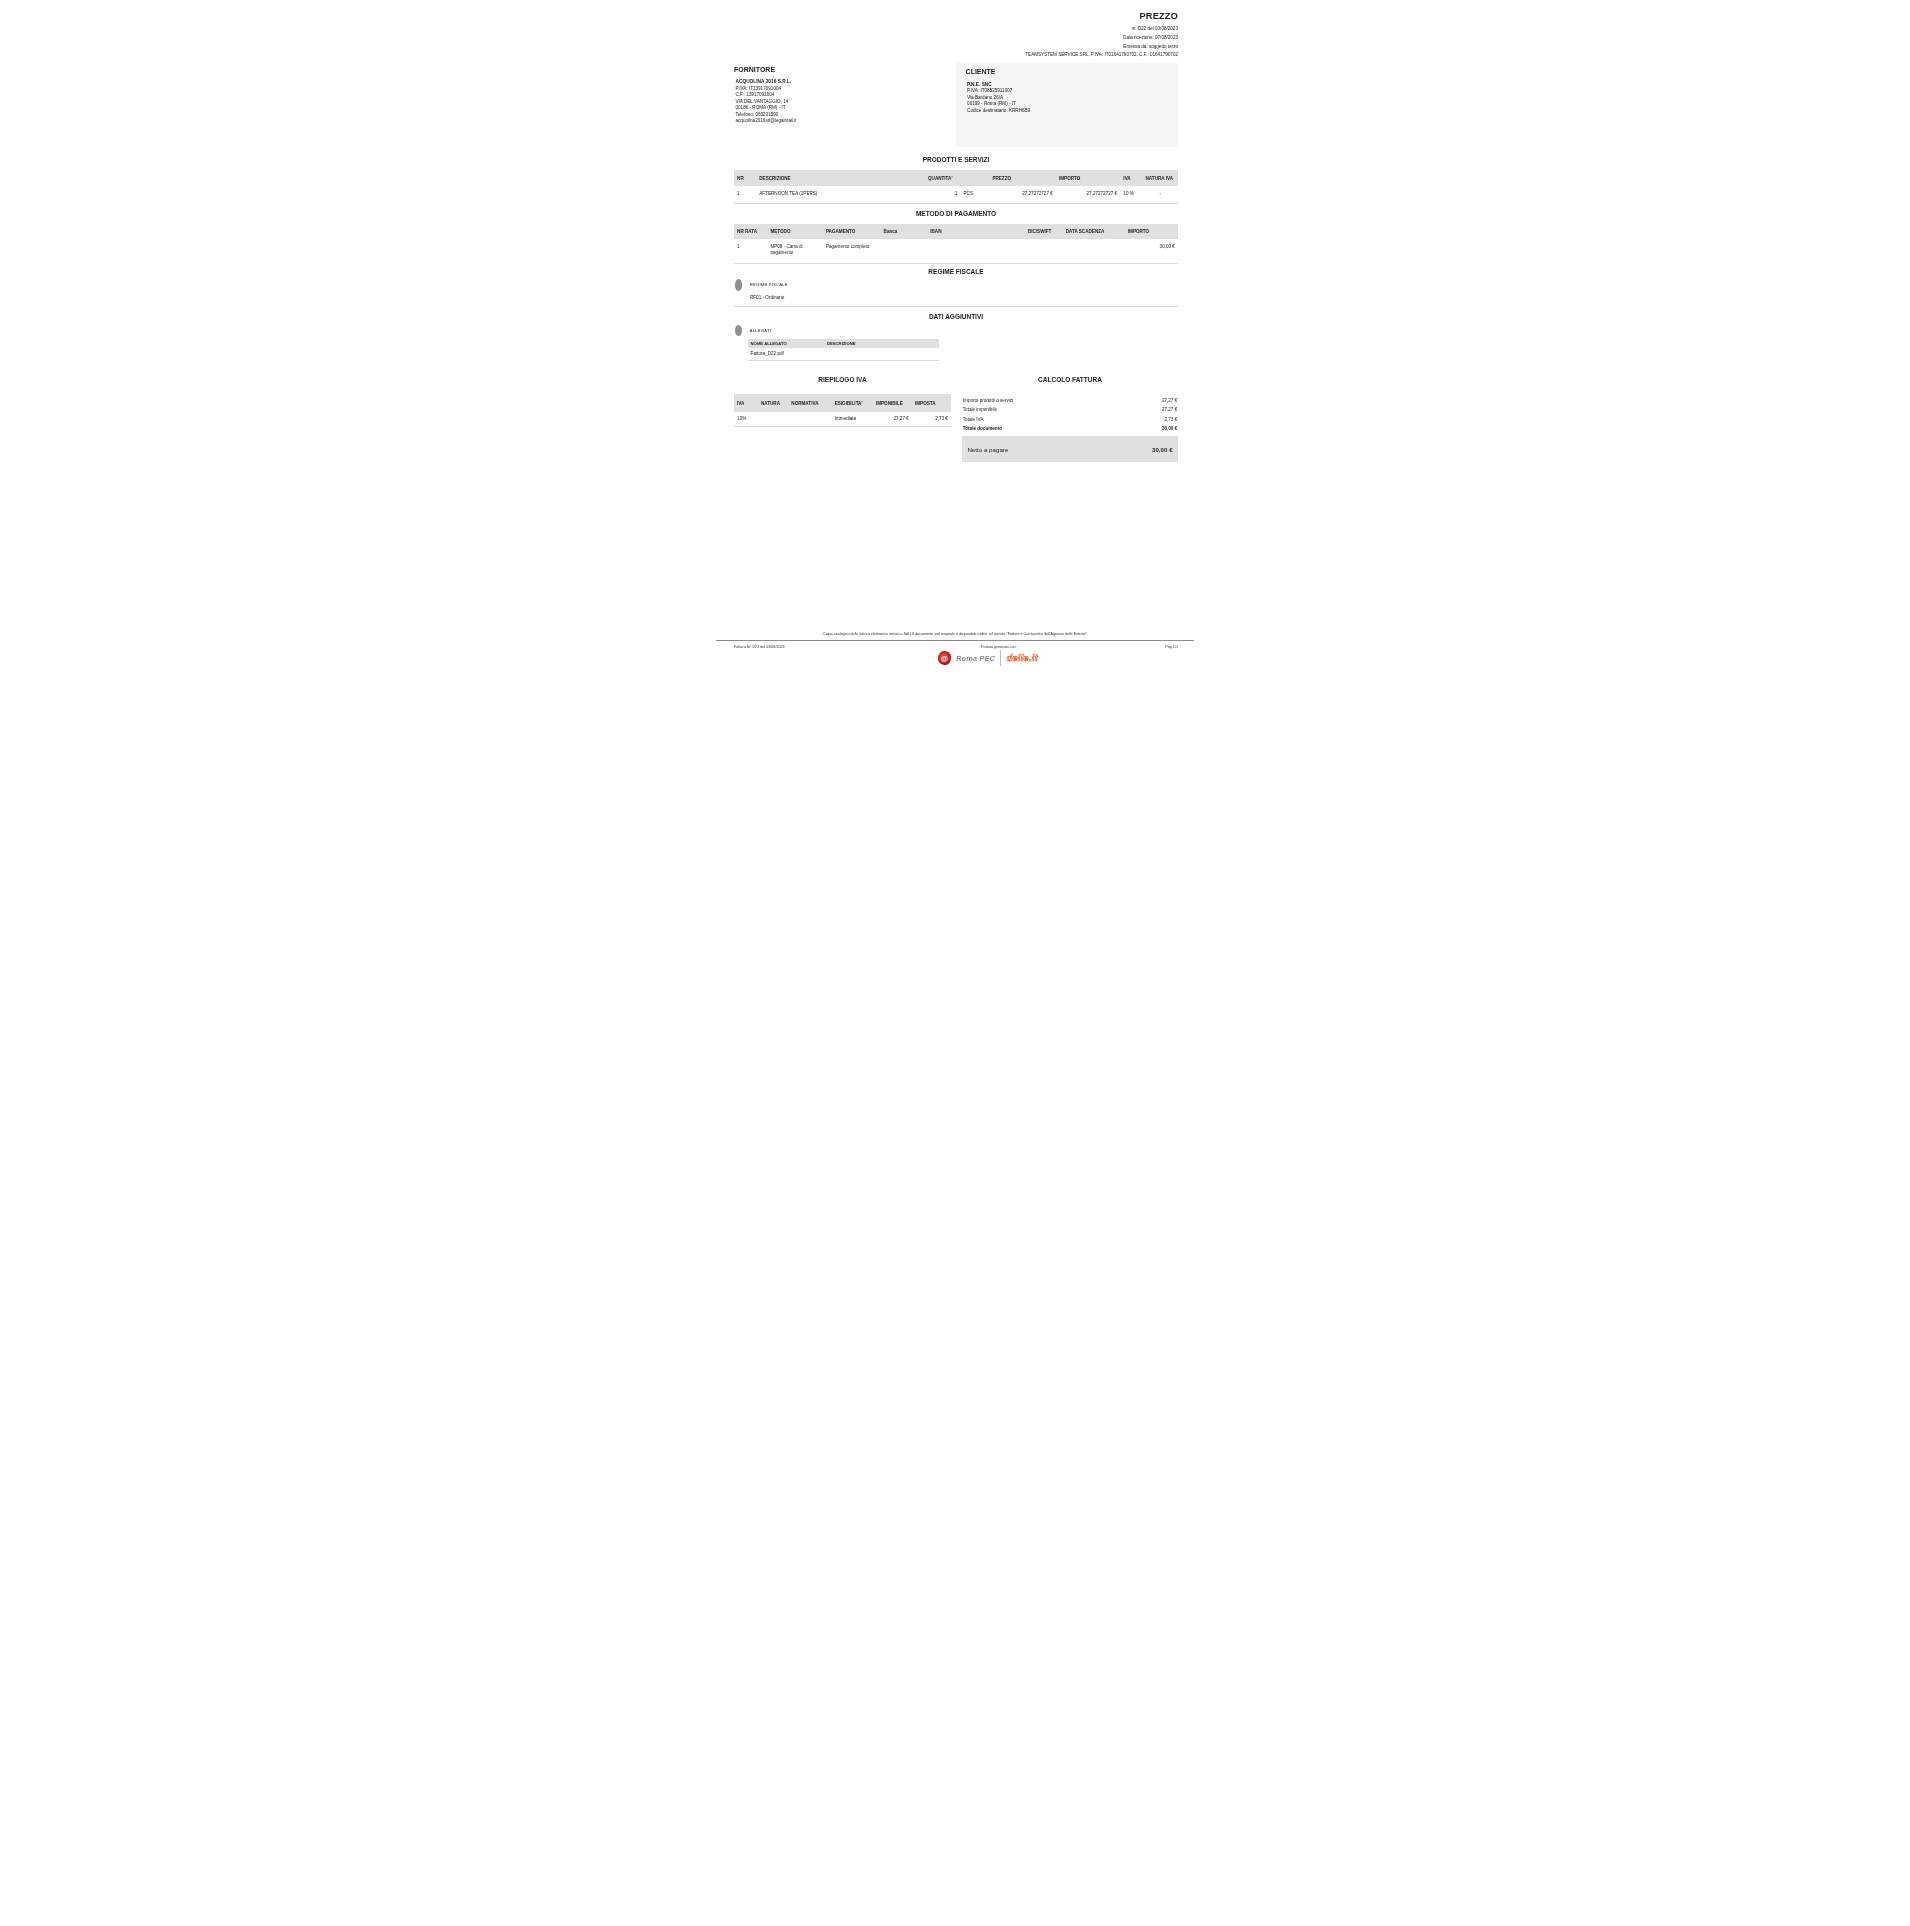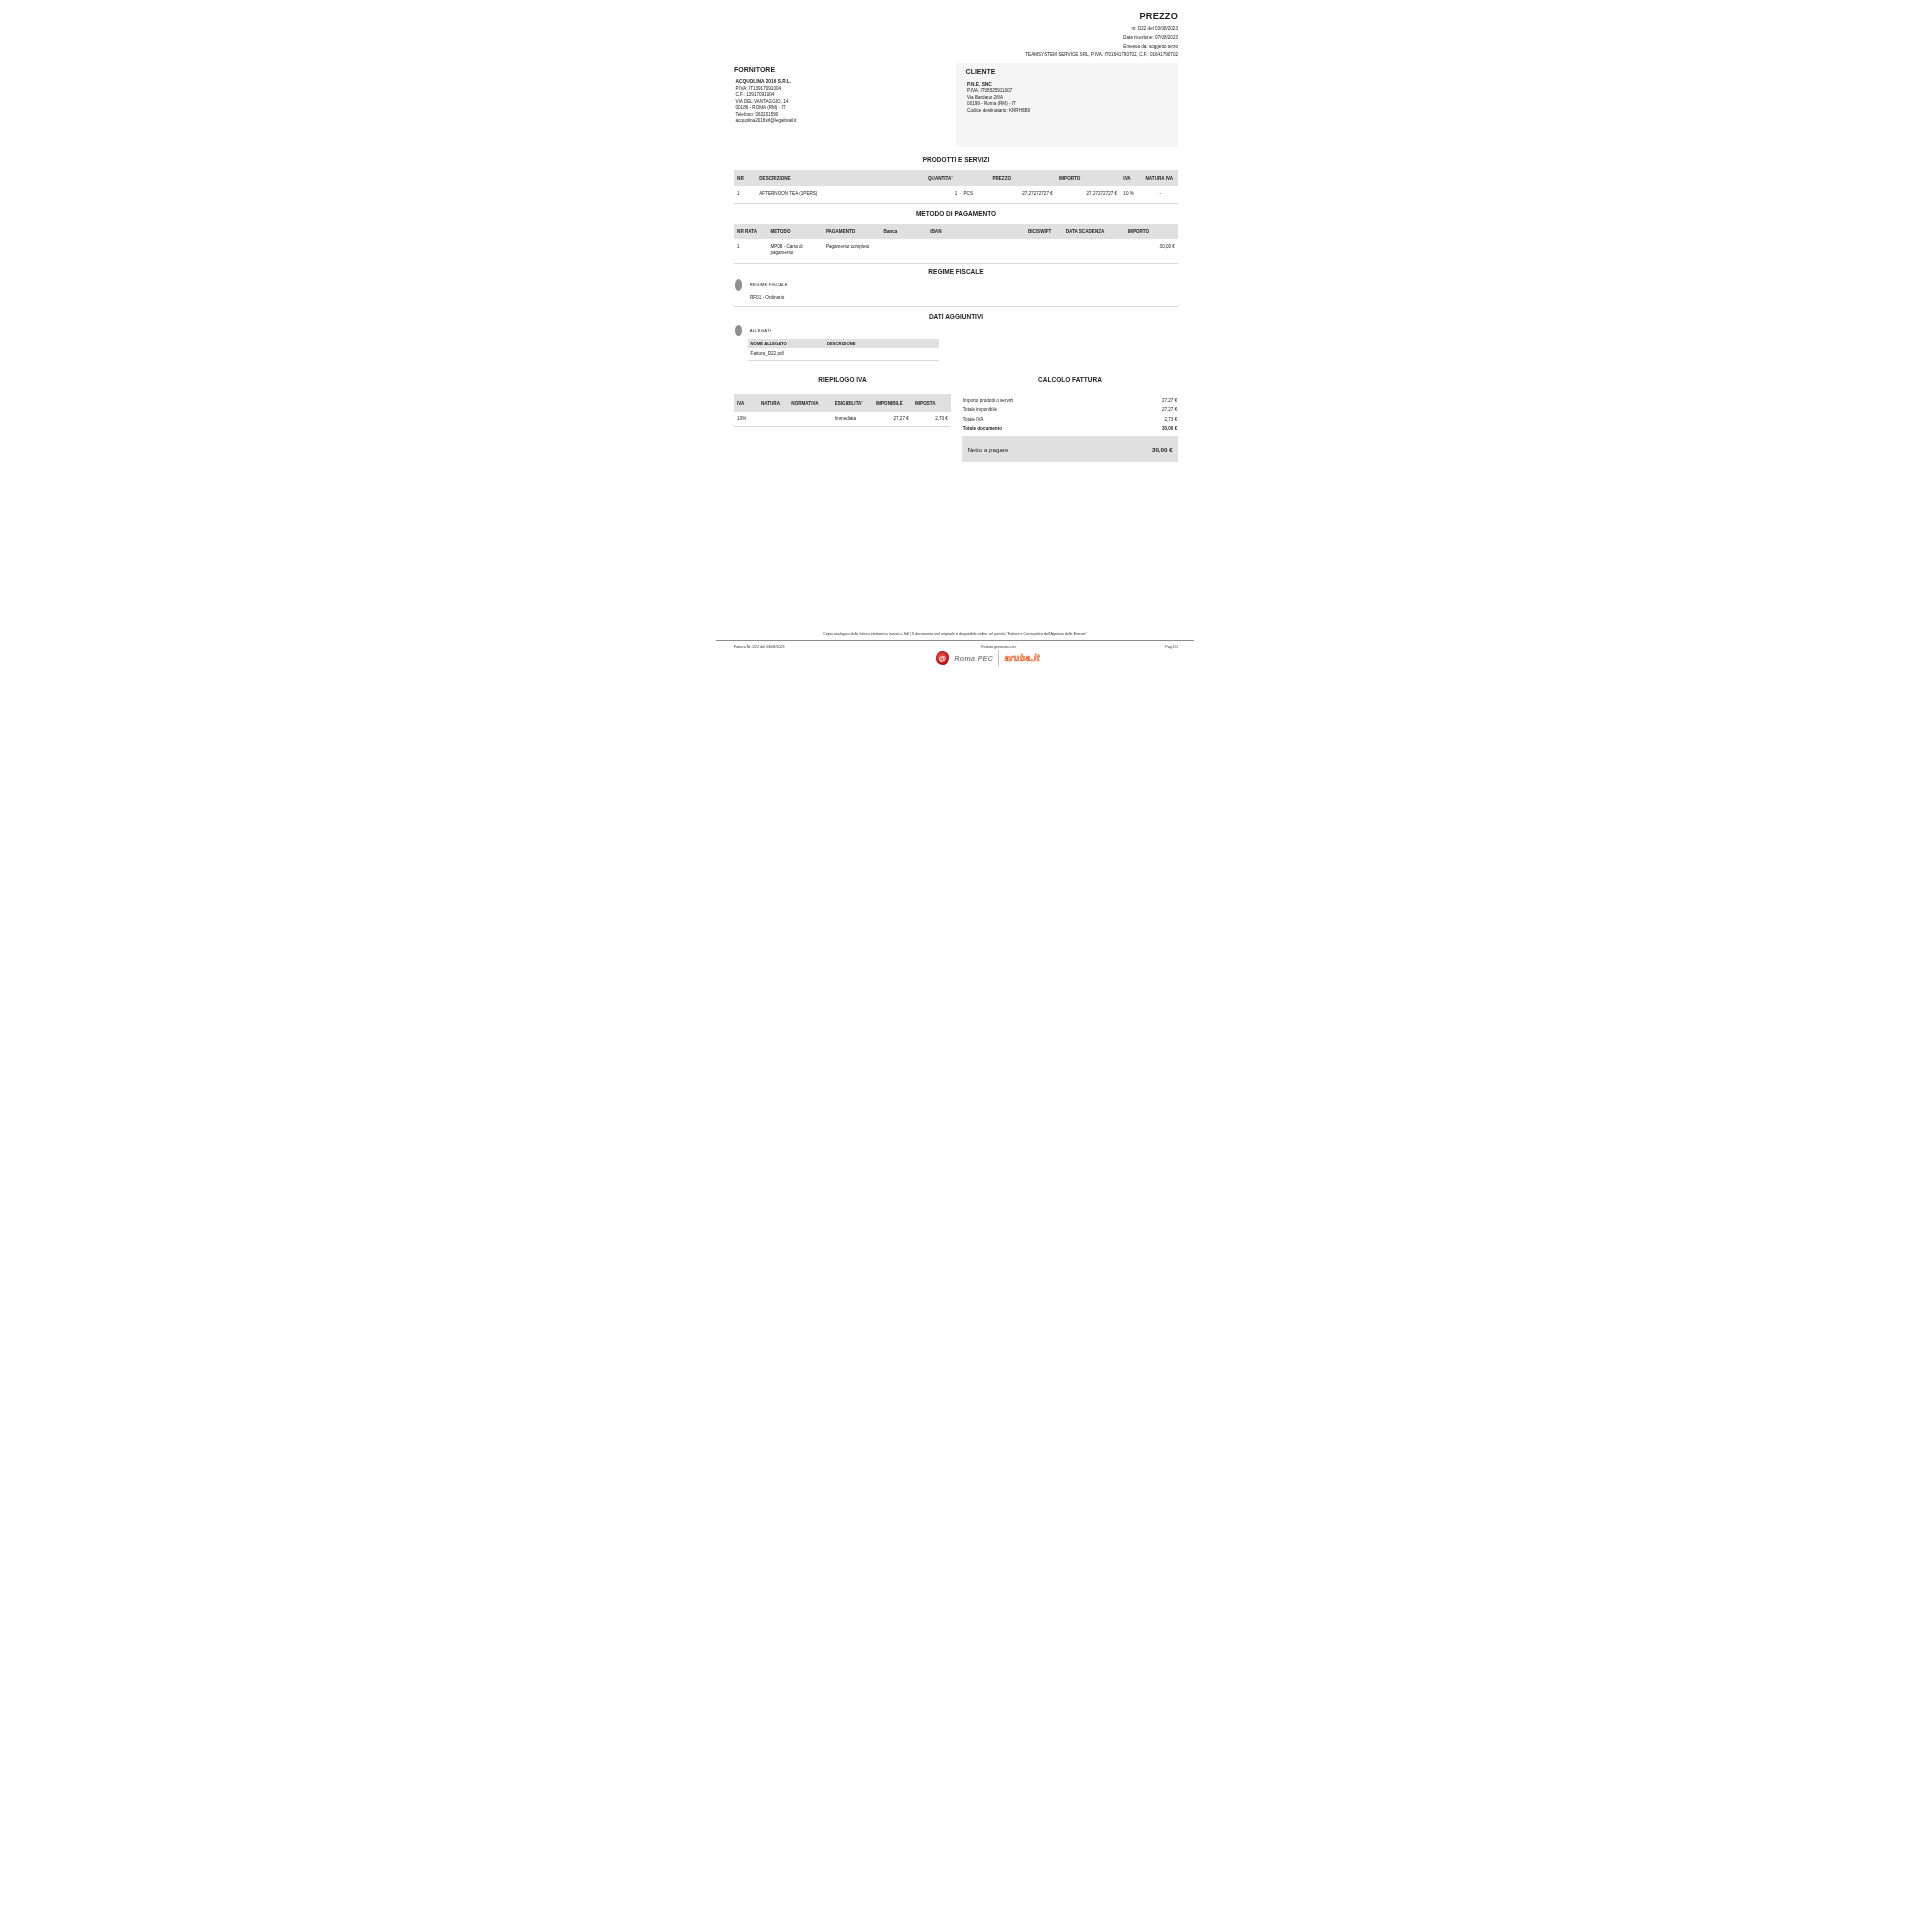--- a/index.html
+++ b/index.html
@@ -277,18 +277,18 @@
     <div class="f-bar"></div>
     <div class="f-row">
       <span>Fattura Nr. D22 del 03/08/2023</span>
       <span class="f-center">Fattura generata con:</span>
       <span>Pag.1/1</span>
     </div>
     <div class="f-logos">
       <span class="seal">@</span>
       <span class="pec-text">Roma PEC</span>
       <span class="logo-sep"></span>
-      <span class="arubait">aruba.it</span>
+      <span class="arubait">delle.it</span>
     </div>
   </footer>
 
 </div>
 
 
 </body></html>

